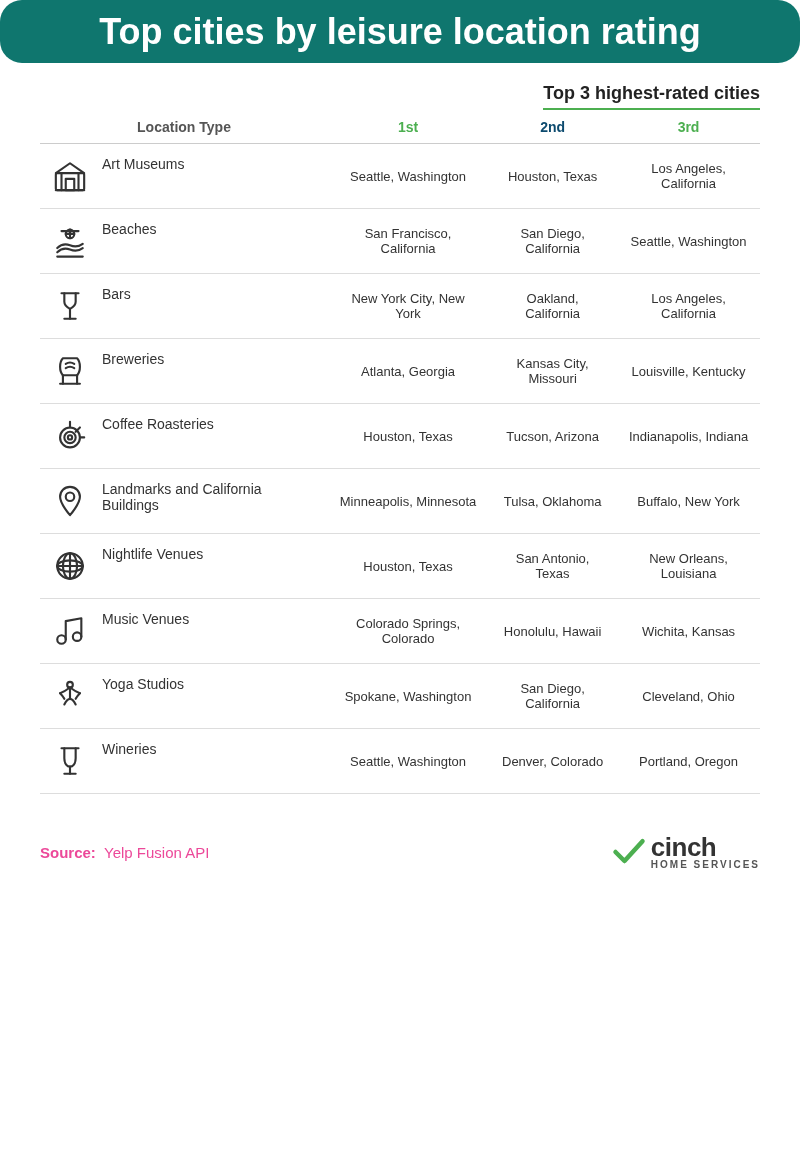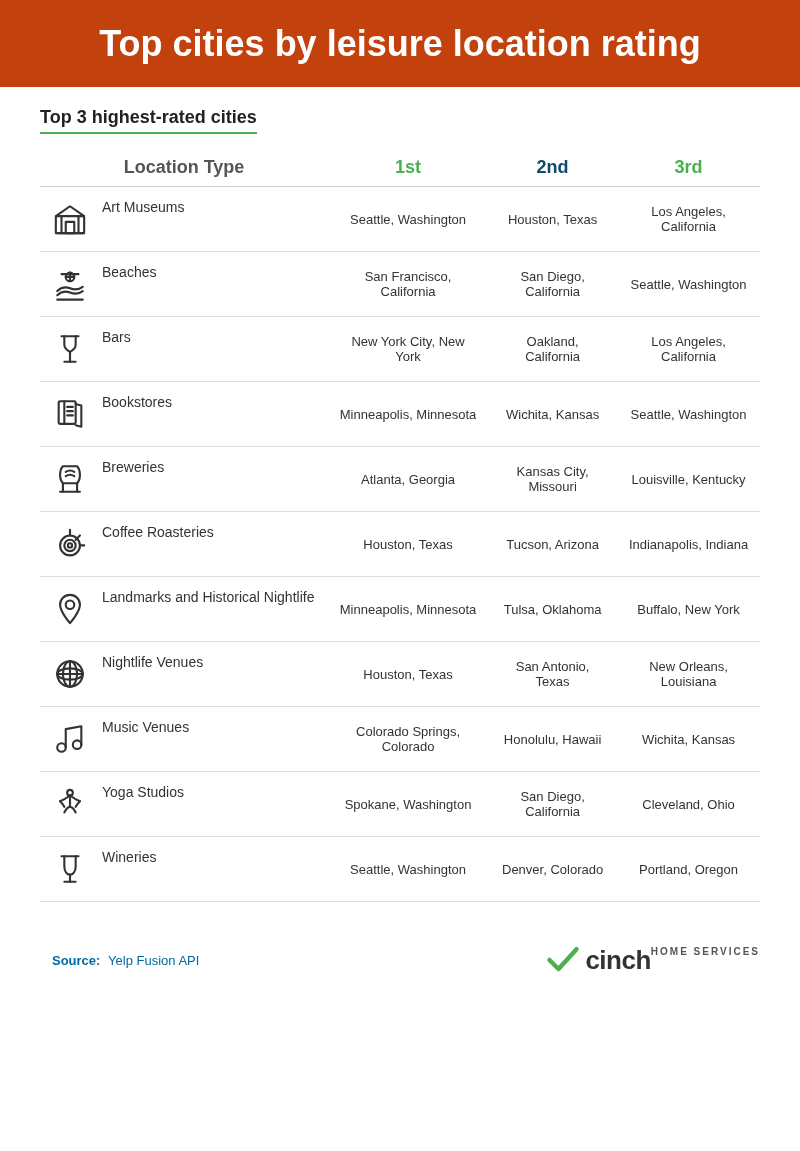--- a/index.html
+++ b/index.html
@@ -4,56 +4,57 @@
   <style>
     * { box-sizing: border-box; margin: 0; padding: 0; }
     body {
       font-family: 'Arial', sans-serif;
       background: #fff;
       width: 800px;
       min-height: 1151px;
     }
 
     .header {
-      background: #c2410c;
-      padding: 22px 40px;
+      background: #0f766e;
+      padding: 10px 40px;
       text-align: center;
+      border-radius: 22px;
     }
     .header h1 {
       color: #fff;
       font-size: 36px;
       font-weight: 800;
       line-height: 1.2;
     }
 
     .content {
       padding: 20px 40px 30px;
     }
 
     .subtitle-section {
-      text-align: left;
-      margin-bottom: 15px;
+      text-align: right;
+      margin-bottom: 1px;
     }
     .subtitle-section h2 {
       font-size: 18px;
       font-weight: 700;
       color: #222;
       display: inline-block;
       border-bottom: 2px solid #4caf50;
       padding-bottom: 4px;
     }
 
     table {
       width: 100%;
       border-collapse: collapse;
     }
 
     thead tr th {
       padding: 8px 10px;
-      font-size: 18px;
+      font-size: 14px;
       font-weight: 600;
       color: #555;
       text-align: center;
       border-bottom: 1px solid #ccc;
     }
     thead tr th:first-child {
       text-align: center;
     }
     thead tr th.col-1st { color: #4caf50; }
     thead tr th.col-2nd { color: #0c4a6e; }
@@ -104,40 +105,39 @@
       color: #333;
     }
 
     .footer {
       padding: 10px 40px 20px;
       display: flex;
       justify-content: space-between;
       align-items: center;
     }
     .source-text {
-      font-size: 13px;
-      color: #0369a1;
-      margin-left: 12px;
+      font-size: 15px;
+      color: #ec4899;
     }
     .source-text span {
       font-weight: 700;
     }
 
     .cinch-logo {
       display: flex;
       align-items: center;
       gap: 4px;
     }
     .cinch-check {
       width: 36px;
       height: 36px;
     }
     .cinch-text {
       display: flex;
-      flex-direction: row;
+      flex-direction: column;
       line-height: 1;
     }
     .cinch-name {
       font-size: 26px;
       font-weight: 900;
       color: #333;
       letter-spacing: -0.5px;
     }
     .cinch-sub {
       font-size: 10px;
@@ -234,40 +234,20 @@
           </td>
           <td>New York City, New York</td>
           <td>Oakland, California</td>
           <td>Los Angeles, California</td>
         </tr>
         <tr>
           <td style="text-align: left;">
             <div class="location-cell">
               <div class="icon-wrap">
   <svg viewBox="0 0 24 24">
-                  <rect x="4" y="3" width="12" height="16" rx="1"></rect>
-                  <path d="M8 3 L8 19"></path>
-                  <line x1="10" y1="7" x2="14" y2="7"></line>
-                  <line x1="10" y1="10" x2="14" y2="10"></line>
-                  <line x1="10" y1="13" x2="14" y2="13"></line>
-                  <path d="M16 5 L20 6 L20 21 L16 20"></path>
-                </svg>
-</div>
-              <span class="location-name">Bookstores</span>
-            </div>
-          </td>
-          <td>Minneapolis, Minnesota</td>
-          <td>Wichita, Kansas</td>
-          <td>Seattle, Washington</td>
-        </tr>
-        <tr>
-          <td style="text-align: left;">
-            <div class="location-cell">
-              <div class="icon-wrap">
-  <svg viewBox="0 0 24 24">
                   <path d="M7 3 C7 3 5 5 5 9 C5 13 7 15 7 15 L17 15 C17 15 19 13 19 9 C19 5 17 3 17 3 Z"></path>
                   <line x1="7" y1="15" x2="7" y2="21"></line>
                   <line x1="17" y1="15" x2="17" y2="21"></line>
                   <line x1="5" y1="21" x2="19" y2="21"></line>
                   <path d="M9 7 Q12 5 15 7"></path>
                   <path d="M9 10 Q12 8 15 10"></path>
                 </svg>
 </div>
               <span class="location-name">Breweries</span>
             </div>
@@ -298,21 +278,21 @@
         </tr>
         <tr>
           <td style="text-align: left;">
             <div class="location-cell">
               <div class="icon-wrap">
   <svg viewBox="0 0 24 24">
                   <path d="M12 2 C8 2 5 5 5 9 C5 14 12 22 12 22 C12 22 19 14 19 9 C19 5 16 2 12 2 Z"></path>
                   <circle cx="12" cy="9" r="3"></circle>
                 </svg>
 </div>
-              <span class="location-name">Landmarks and Historical Nightlife</span>
+              <span class="location-name">Landmarks and California Buildings</span>
             </div>
           </td>
           <td>Minneapolis, Minnesota</td>
           <td>Tulsa, Oklahoma</td>
           <td>Buffalo, New York</td>
         </tr>
         <tr>
           <td style="text-align: left;">
             <div class="location-cell">
               <div class="icon-wrap">

